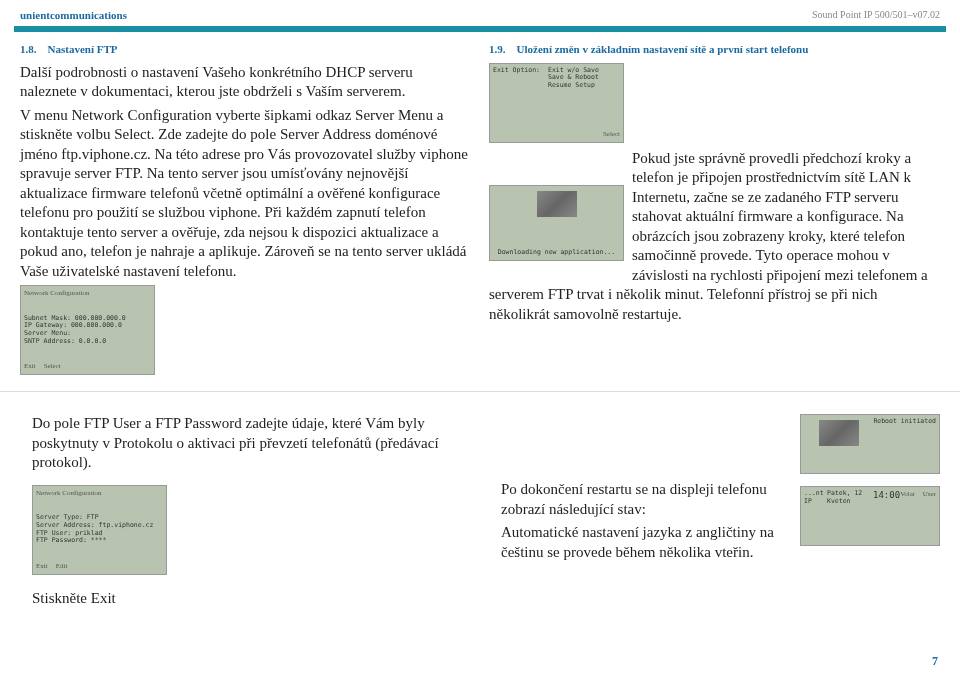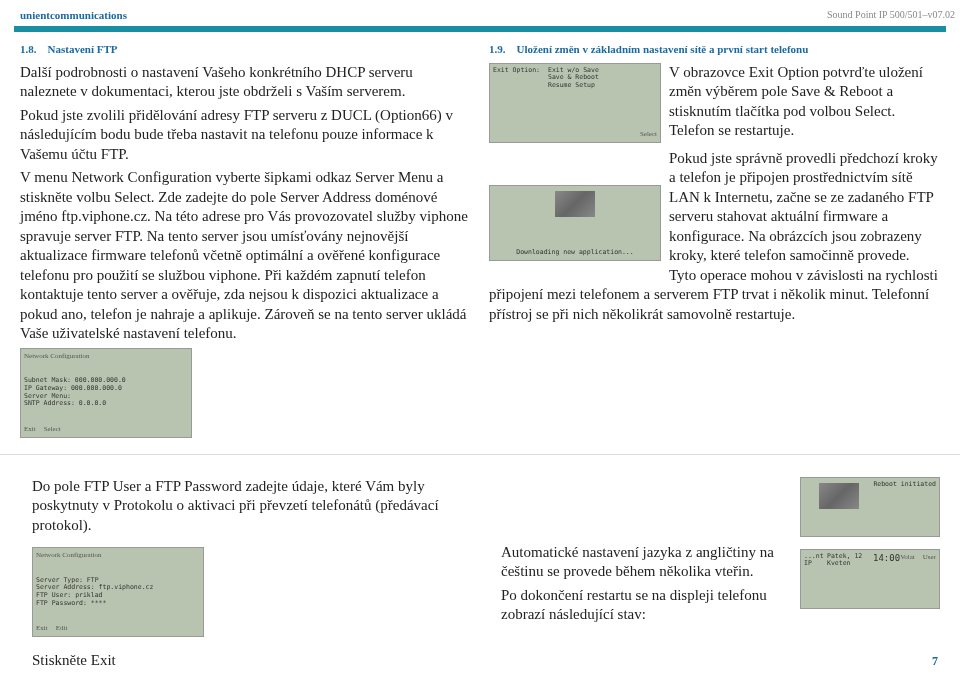--- a/index.html
+++ b/index.html
@@ -9,32 +9,32 @@
     width: 960px;
     height: 678px;
     position: relative;
     font-size: 10px;
     color: #222;
     line-height: 1.3;
   }
   .page-header {
     display: flex;
     justify-content: space-between;
-    padding: 8px 5px 4px 20px;
+    padding: 8px 20px 4px 20px;
   }
   .logo-left { color: #1a6aa0; font-weight: bold; font-size: 11px; }
   .doc-title-right { color: #888; font-size: 10px; }
   .teal-bar { height: 6px; background: #1a8fa3; margin: 0 14px 10px 14px; }
   .content { padding: 0 20px; display: flex; gap: 18px; }
   .col { flex: 1; }
   .section-head { color: #1a6aa0; font-weight: bold; font-size: 11px; margin-bottom: 6px; }
   p { margin-bottom: 4px; text-align: left; font-size: 15px; }
   .float-img-left {
     float: left;
-    width: 172px;
+    width: 135px;
     height: 90px;
     margin: 0 8px 6px 0;
     background: #b8c4b0;
     border: 1px solid #999;
     font-size: 7px;
     color: #333;
     padding: 3px;
     display: flex;
     flex-direction: column;
     justify-content: space-between;
@@ -92,21 +92,20 @@
 
 <div class="content">
 
   <div class="col">
     <div class="section-head">
       <span>1.8.</span>
       &nbsp;&nbsp;
       <span>Nastavení FTP</span>
     </div>
     <p>Další podrobnosti o nastavení Vašeho konkrétního DHCP serveru naleznete v dokumentaci, kterou jste obdrželi s Vaším serverem.</p>
-    <p>Pokud jste zvolili přidělování adresy FTP serveru z DUCL (Option66) v následujícím bodu bude třeba nastavit na telefonu pouze informace k Vašemu účtu FTP.</p>
     <p>V menu Network Configuration vyberte šipkami odkaz Server Menu a stiskněte volbu Select. Zde zadejte do pole Server Address doménové jméno ftp.viphone.cz. Na této adrese pro Vás provozovatel služby viphone spravuje server FTP. Na tento server jsou umísťovány nejnovější aktualizace firmware telefonů včetně optimální a ověřené konfigurace telefonu pro použití se službou viphone. Při každém zapnutí telefon kontaktuje tento server a ověřuje, zda nejsou k dispozici aktualizace a pokud ano, telefon je nahraje a aplikuje. Zároveň se na tento server ukládá Vaše uživatelské nastavení telefonu.</p>
 
     <div class="float-img-left">
       <div class="lcd-top">Network Configuration</div>
       <div class="lcd-lines">
         <div>Subnet Mask:  000.000.000.0</div>
         <div>IP Gateway:   000.000.000.0</div>
         <div>Server Menu:</div>
         <div>SNTP Address: 0.0.0.0</div>
       </div>
@@ -131,21 +130,20 @@
         <div>
           <div>Exit w/o Save</div>
           <div>Save &amp; Reboot</div>
           <div>Resume Setup</div>
         </div>
       </div>
       <div class="lcd-bottom" style="justify-content:flex-end;">
         <span>Select</span>
       </div>
     </div>
-    <p>V obrazovce Exit Option potvrďte uložení změn výběrem pole Save &amp; Reboot a stisknutím tlačítka pod volbou Select. Telefon se restartuje.</p>
     <div class="clear"></div>
 
     <div class="float-img-left" style="height:76px;margin-top:36px;">
       <div class="lcd-logo"></div>
       <div class="lcd-lines" style="text-align:center;">Downloading new application...</div>
     </div>
     <p>Pokud jste správně provedli předchozí kroky a telefon je připojen prostřednictvím sítě LAN k Internetu, začne se ze zadaného FTP serveru stahovat aktuální firmware a konfigurace. Na obrázcích jsou zobrazeny kroky, které telefon samočinně provede. Tyto operace mohou v závislosti na rychlosti připojení mezi telefonem a serverem FTP trvat i několik minut. Telefonní přístroj se při nich několikrát samovolně restartuje.</p>
     <div class="clear"></div>
   </div>
 </div>
@@ -183,20 +181,20 @@
         <div style="display:flex;justify-content:space-between;">
           <span class="lcd-lines">...nt IP</span>
           <span class="lcd-lines">Patek, 12 Kveten</span>
         </div>
         <div class="lcd-lines" style="text-align:right;font-size:9px;">14:00</div>
         <div class="lcd-bottom">
           <span>Volat</span>
           <span>User</span>
         </div>
       </div>
+      <p>Po dokončení restartu se na displeji telefonu zobrazí následující stav:</p>
       <p>Automatické nastavení jazyka z angličtiny na češtinu se provede během několika vteřin.</p>
-      <p>Po dokončení restartu se na displeji telefonu zobrazí následující stav:</p>
       <div class="clear"></div>
     </div>
   </div>
 </div>
 
 <div class="page-num">7</div>
 
 </body></html>

